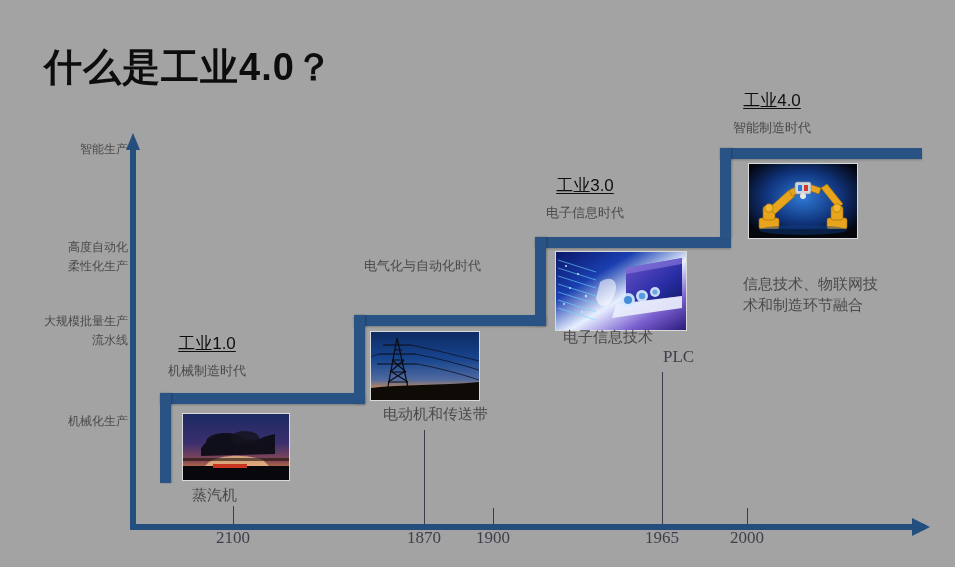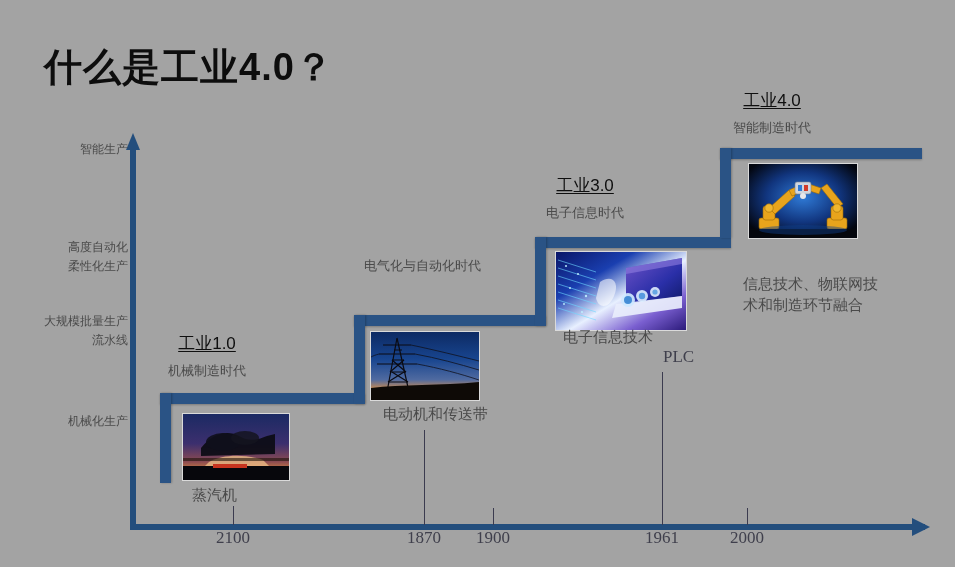--- a/index.html
+++ b/index.html
@@ -122,21 +122,21 @@
     </div>
 
   <div id="x-ticks">
       <div class="x-tick" style="left: 233px;"></div>
       <div class="year" style="left: 233px;">2100</div>
       <div class="x-tick" style="left: 424px;"></div>
       <div class="year" style="left: 424px;">1870</div>
       <div class="x-tick" style="left: 493px;"></div>
       <div class="year" style="left: 493px;">1900</div>
       <div class="x-tick" style="left: 662px;"></div>
-      <div class="year" style="left: 662px;">1961</div>
+      <div class="year" style="left: 662px;">1965</div>
       <div class="x-tick" style="left: 747px;"></div>
       <div class="year" style="left: 747px;">2000</div>
     </div>
 
   <div id="staircase">
       <div class="stair-h" style="left: 160px; top: 393px; width: 205px; background: rgb(42, 83, 133);"></div>
       <div class="stair-h" style="left: 354px; top: 315px; width: 192px; background: rgb(42, 83, 133);"></div>
       <div class="stair-h" style="left: 535px; top: 237px; width: 196px; background: rgb(42, 83, 133);"></div>
       <div class="stair-h" style="left: 720px; top: 148px; width: 202px; background: rgb(42, 83, 133);"></div>
       <div class="stair-v" style="left: 160px; top: 393px; height: 90px; background: rgb(42, 83, 133);"></div>

